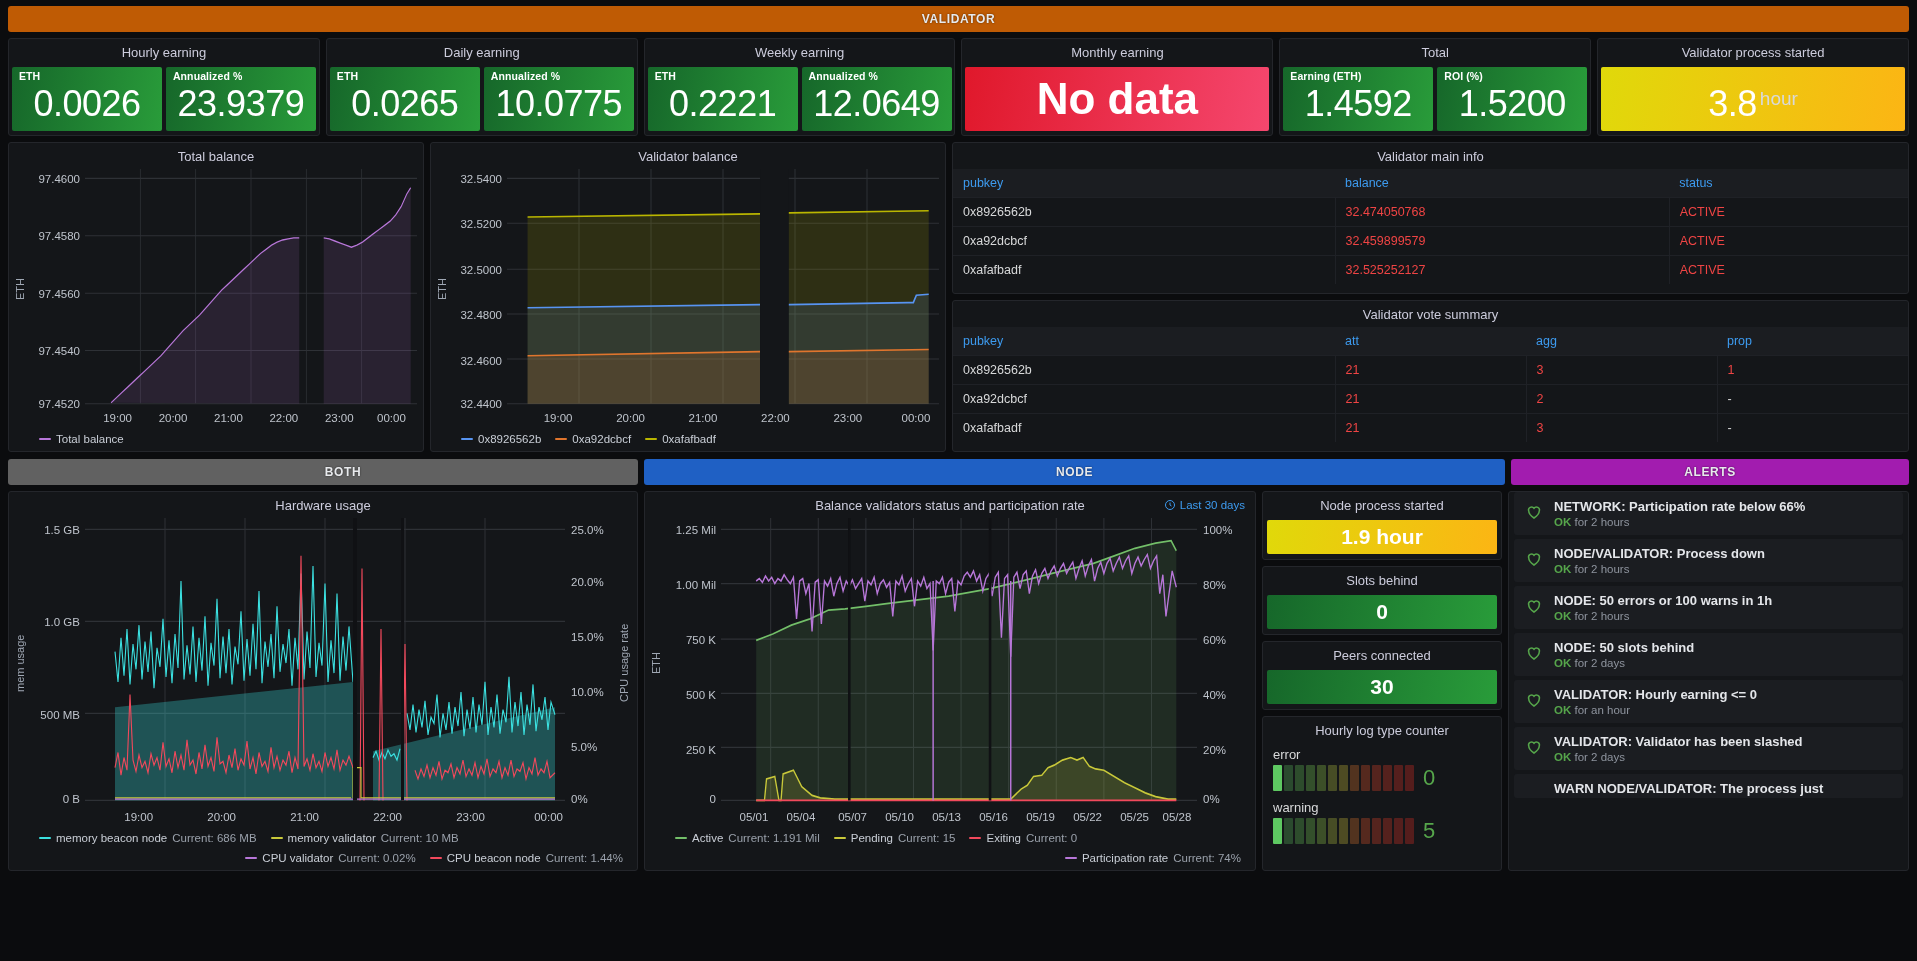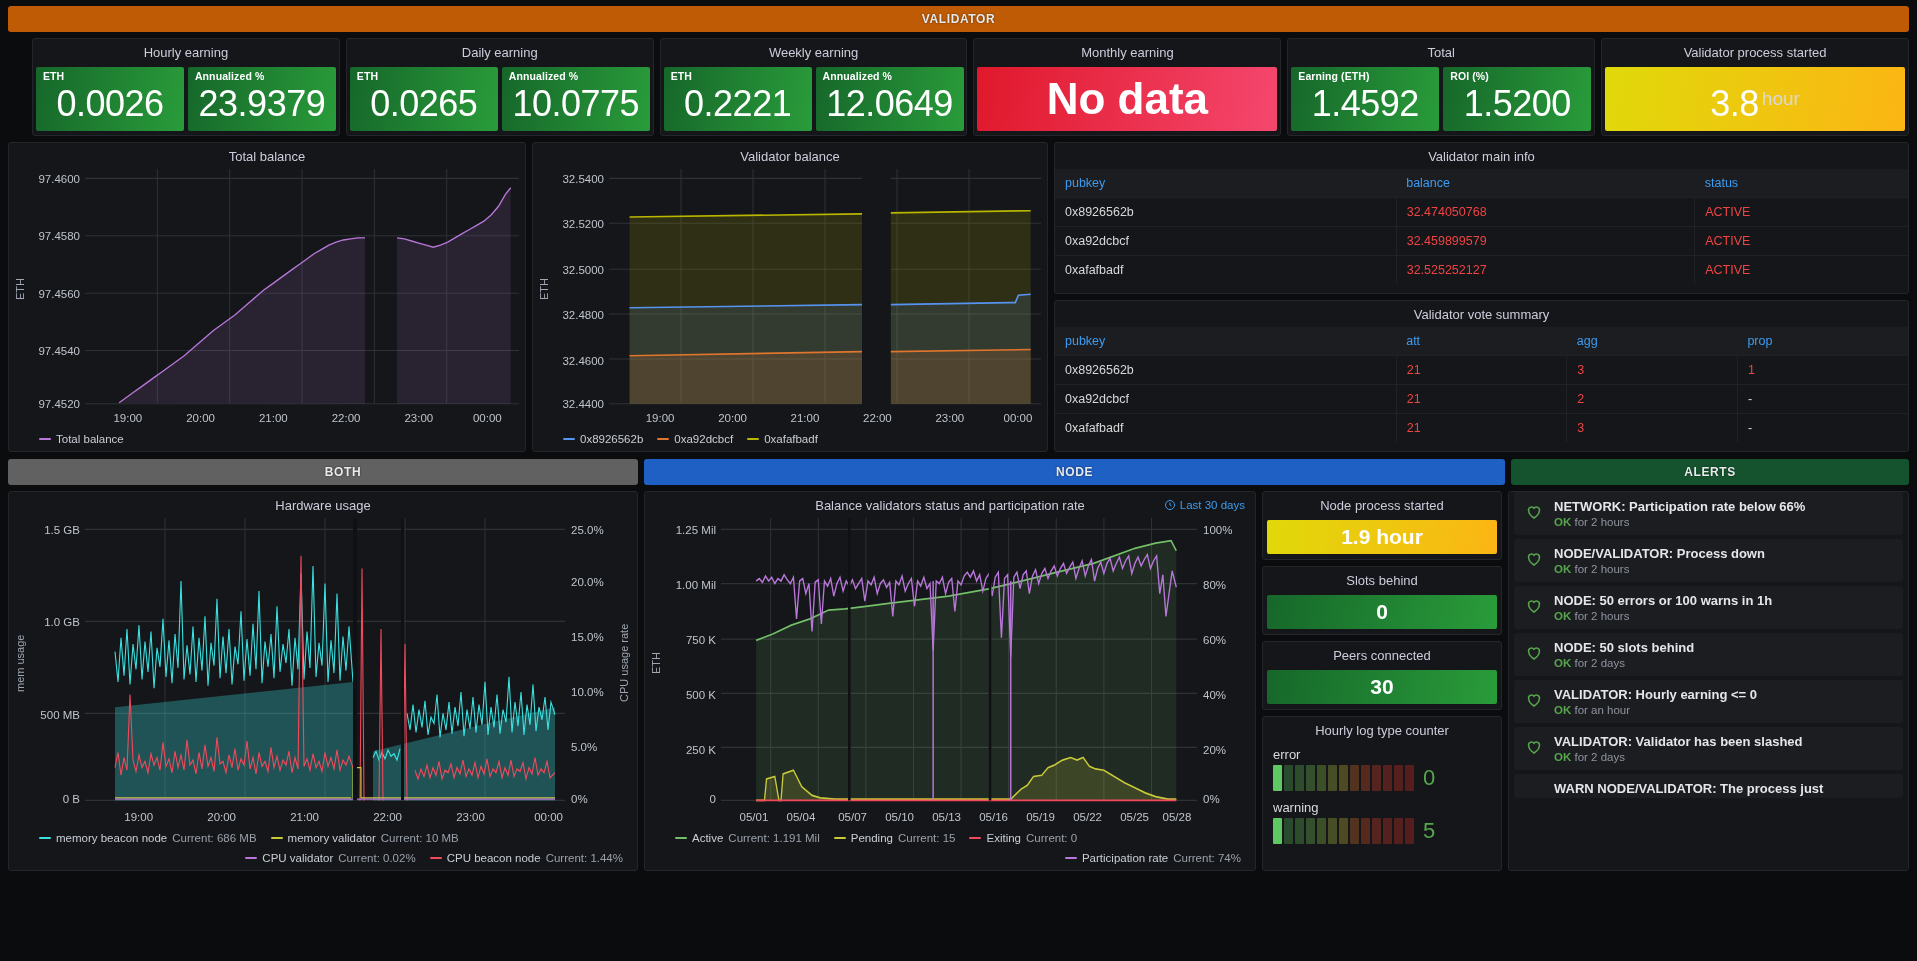--- a/index.html
+++ b/index.html
@@ -15,21 +15,21 @@
   
   .rowbar {
     height: 26px; border-radius: 3px;
     display: flex; align-items: center; justify-content: center;
     font-size: 12px; font-weight: 700; letter-spacing: .6px;
     color: #e8eaed; text-shadow: 0 0 2px rgba(0,0,0,.6);
   }
   .rowbar.validator { background: #bf5b04; margin-bottom: 6px; }
   .rowbar.both  { background: #616161; padding-left: 40px; }
   .rowbar.node  { background: #1f60c4; }
-  .rowbar.alerts{ background: #14532d; justify-content: center; }
+  .rowbar.alerts{ background: #a21caf; justify-content: center; }
 
   
   .panel {
     background: #141619;
     border: 1px solid #24262b;
     border-radius: 3px;
     display: flex; flex-direction: column;
     overflow: hidden;
   }
   .panel-title {
@@ -37,21 +37,21 @@
     display: flex; align-items: center; justify-content: center;
     font-size: 13px; color: #ccccdc; font-weight: 500;
     position: relative;
   }
   .panel-title .tr-note {
     position: absolute; right: 10px; top: 50%; transform: translateY(-50%);
     font-size: 11.5px; color: #3d9bf0; display: flex; align-items: center; gap: 4px;
   }
 
   
-  .stat-row { display: flex; gap: 6px; margin-left: 24px; }
+  .stat-row { display: flex; gap: 6px; }
   .stat-panel { flex: 1 1 0; height: 98px; }
   .stat-body { flex: 1; display: flex; gap: 4px; padding: 2px 3px 4px 3px; }
   .stat-cell {
     flex: 1 1 0; border-radius: 2px; position: relative;
     display: flex; align-items: center; justify-content: center;
     overflow: hidden;
   }
   .stat-cell .cap {
     position: absolute; top: 3px; left: 7px;
     font-size: 10.5px; color: #fff; font-weight: 600; letter-spacing: .1px;
@@ -61,21 +61,21 @@
     letter-spacing: -.5px; padding-top: 10px;
   }
   .stat-cell .unit { font-size: 19px; font-weight: 500; padding-left: 3px; }
   .g-green  { background: linear-gradient(100deg,#16672a 0%,#299c3a 100%); }
   .g-red    { background: linear-gradient(100deg,#e0182b 0%,#f5476e 100%); }
   .g-yellow { background: linear-gradient(100deg,#e0d90a 0%,#fcb514 100%); }
   .nodata { font-size: 44px; font-weight: 700; color: #fff; }
 
   
   .mid-row { display: flex; gap: 6px; margin-top: 6px; height: 310px; }
-  .col-a { width: 518px; }
+  .col-a { width: 416px; }
   .col-b { width: 516px; }
   .col-c { flex: 1; display: flex; flex-direction: column; gap: 6px; }
 
   .graph-wrap { flex: 1; display: flex; flex-direction: column; padding: 0 6px 2px 4px; }
   .plot { flex: 1; display: flex; position: relative; }
   .ylabel {
     writing-mode: vertical-rl; transform: rotate(180deg);
     font-size: 11px; color: #9fa7b3;
     display: flex; align-items: center; justify-content: center;
     width: 14px; flex: 0 0 14px;

